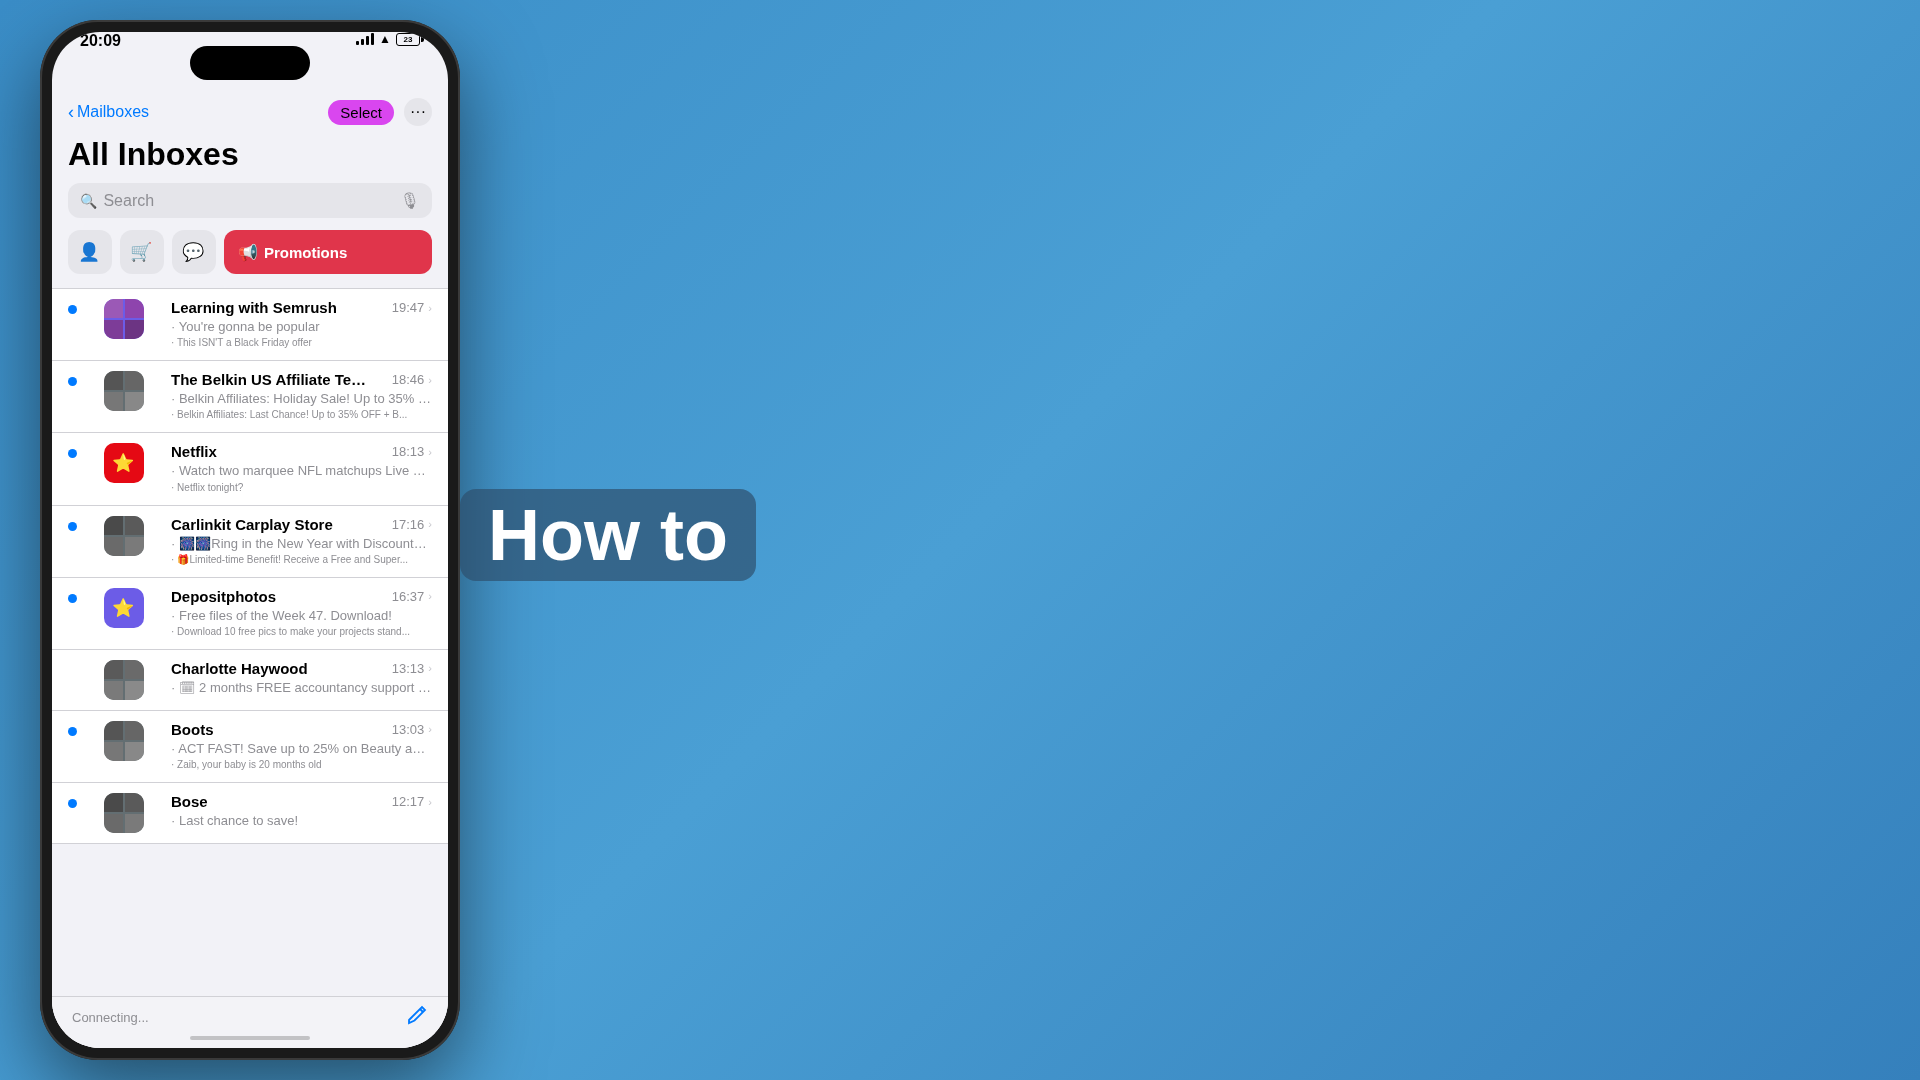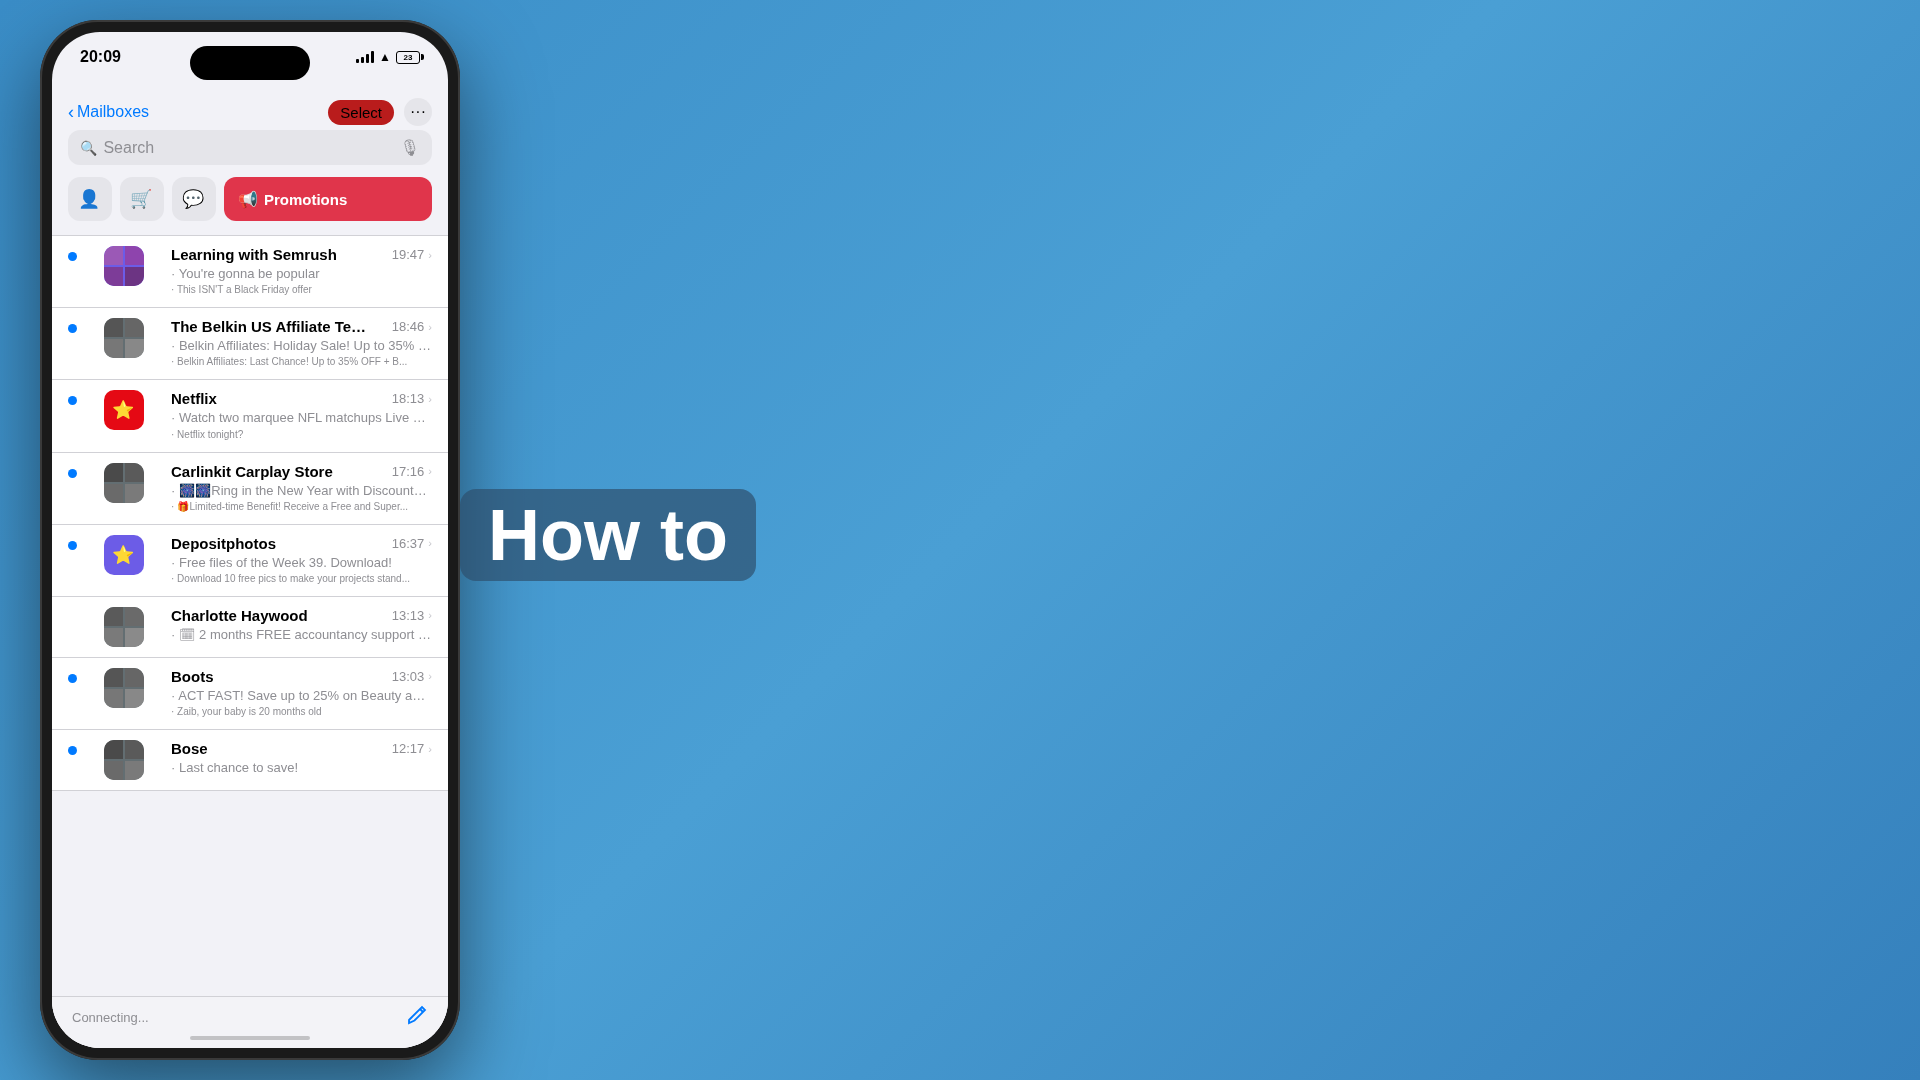--- a/index.html
+++ b/index.html
@@ -62,21 +62,21 @@
     }
 
     
     .status-bar {
       position: absolute;
       top: 0;
       left: 0;
       right: 0;
       height: 58px;
       display: flex;
-      align-items: center;
+      align-items: flex-start;
       justify-content: space-between;
       padding: 0 28px 8px;
       z-index: 5;
     }
 
     .status-time {
       font-size: 16px;
       font-weight: 600;
       color: #000;
     }
@@ -162,21 +162,21 @@
       color: #007aff;
     }
 
     .nav-actions {
       display: flex;
       gap: 10px;
       align-items: center;
     }
 
     .nav-select-btn {
-      background: #b91c1c;
+      background: #d946ef;
       border: none;
       border-radius: 14px;
       padding: 4px 12px;
       font-size: 15px;
       color: #000;
       cursor: pointer;
     }
 
     .nav-more-btn {
       background: #e5e5ea;
@@ -515,20 +515,21 @@
             <span>Mailboxes</span>
           </div>
           <div class="nav-actions">
             <button class="nav-select-btn">Select</button>
             <button class="nav-more-btn">
               <span>···</span>
             </button>
           </div>
         </div>
 
+        <div class="page-title">All Inboxes</div>
 
         <div class="search-bar">
           <span class="search-icon-wrap">🔍</span>
           <span class="search-input-display">Search</span>
           <span class="search-mic">🎙</span>
         </div>
 
         <div class="filter-tabs">
           <div class="filter-tab">
             <span>👤</span>
@@ -642,21 +643,21 @@
               <span class="avatar-star">⭐</span>
             </div>
             <div class="email-content">
               <div class="email-header-row">
                 <span class="email-sender">Depositphotos</span>
                 <div class="email-meta">
                   <span class="email-time">16:37</span>
                   <span class="email-chevron">›</span>
                 </div>
               </div>
-              <div class="email-preview">· Free files of the Week 39. Download!</div>
+              <div class="email-preview">· Free files of the Week 47. Download!</div>
               <div class="email-preview2">· Download 10 free pics to make your projects stand...</div>
             </div>
           </div>
 
           <div class="email-item">
             <div class="unread-dot" style="visibility:hidden"></div>
             <div class="email-avatar avatar-charlotte">
               <div class="avatar-icon-grid">
                 <div class="avatar-icon-cell" style="background:#5a5a5a"></div>
                 <div class="avatar-icon-cell" style="background:#6a6a6a"></div>

